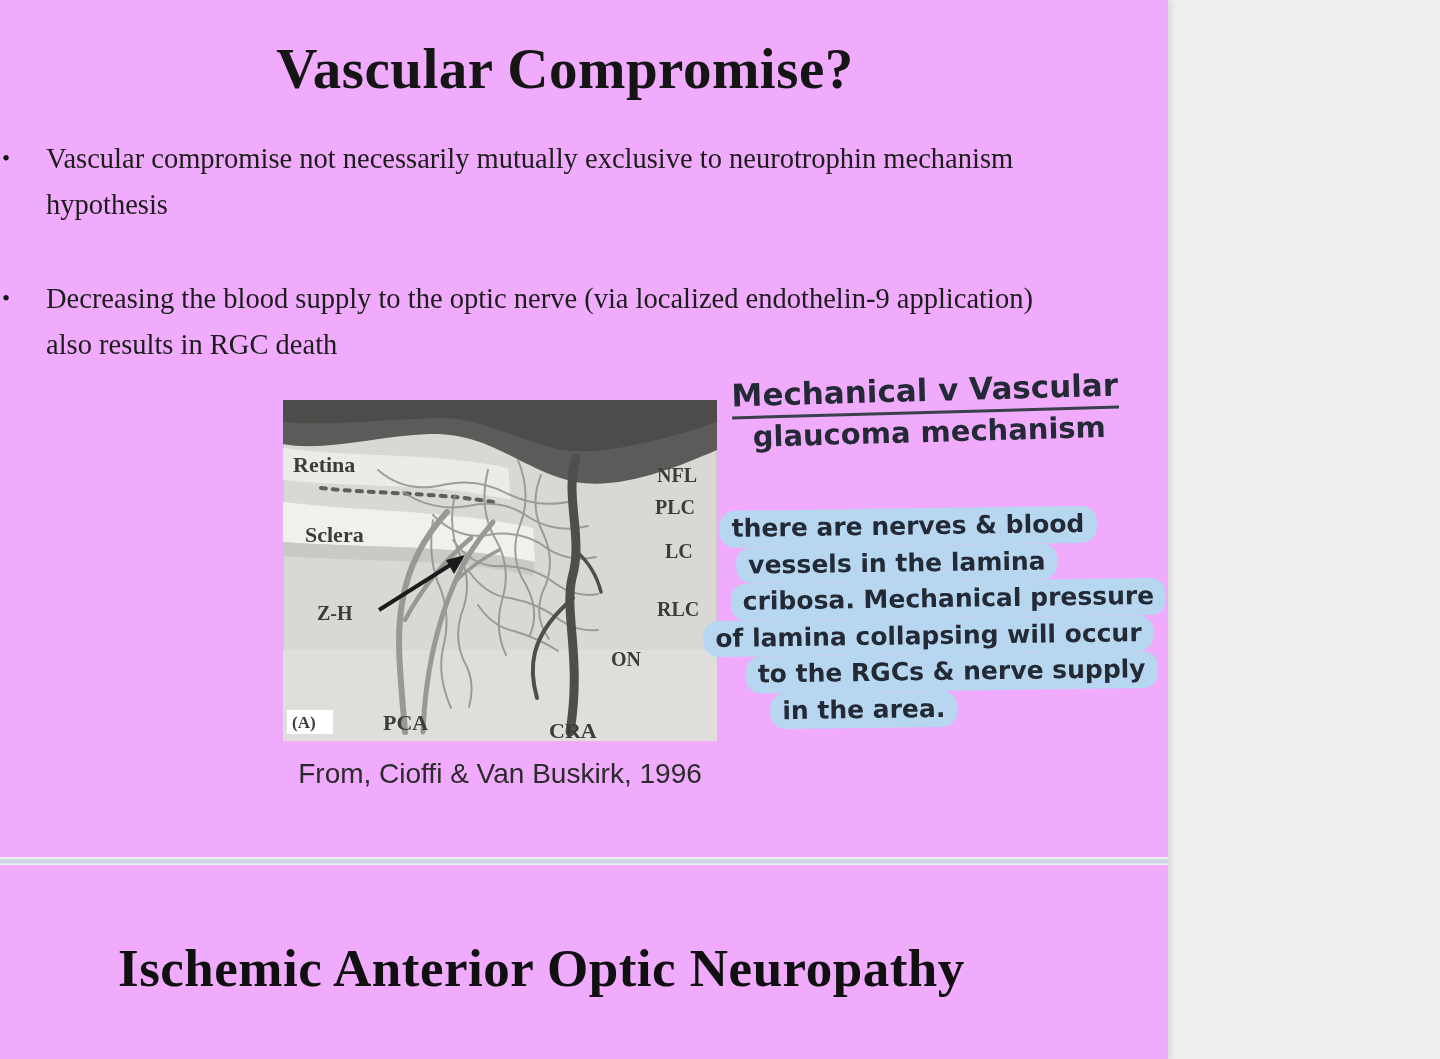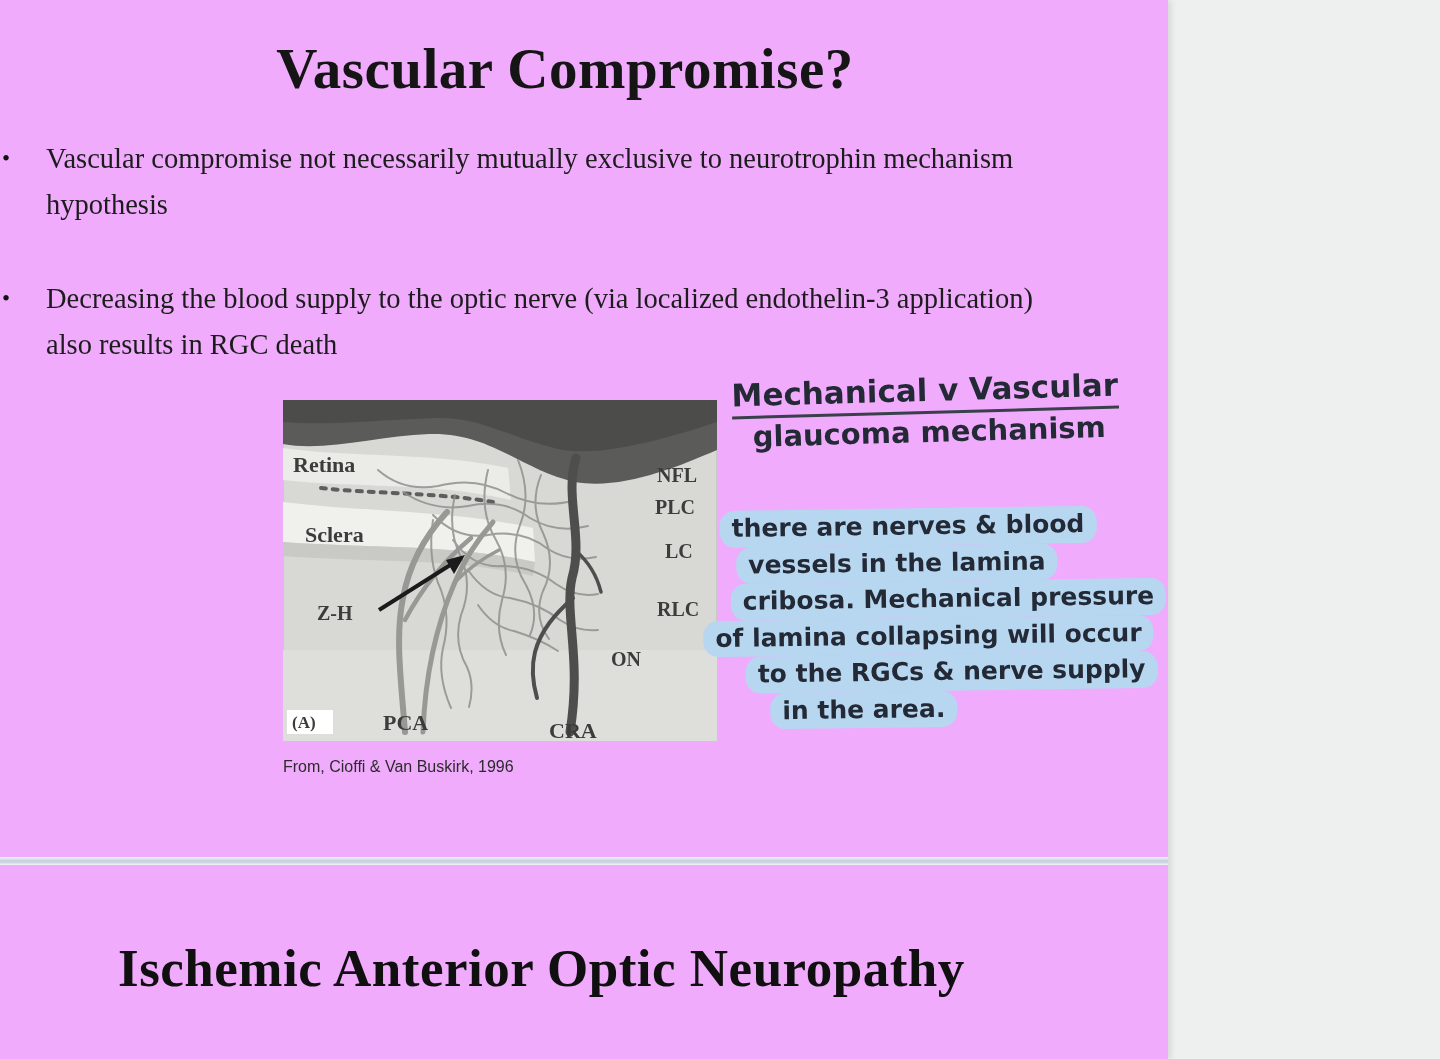--- a/index.html
+++ b/index.html
@@ -40,22 +40,23 @@
   .bullet-1 { top: 136px; }
   .bullet-2 { top: 276px; }
   
   .figure {
     position: absolute; left: 283px; top: 400px;
     width: 434px; height: 341px;
   }
   .figure svg { display: block; }
   .fig-caption {
     position: absolute; left: 283px; top: 758px; width: 434px;
+    text-align: center;
     font-family: "Liberation Sans", sans-serif;
-    font-size: 16px; color: #2b2b2b;
+    font-size: 28px; color: #2b2b2b;
   }
   
   .hand {
     font-family: "DejaVu Sans", sans-serif;
     font-weight: 700;
     color: #232a36;
   }
   .note-heading {
     position: absolute; left: 732px; top: 372px;
     transform: rotate(-1.6deg);
@@ -113,21 +114,21 @@
   <div class="paper">
 
     <h1 class="slide-title">Vascular Compromise?</h1>
 
     <div class="bullet-item bullet-1">
       <span class="marker">•</span>
       <span>Vascular compromise not necessarily mutually exclusive to neurotrophin mechanism hypothesis</span>
     </div>
     <div class="bullet-item bullet-2">
       <span class="marker">•</span>
-      <span>Decreasing the blood supply to the optic nerve (via localized endothelin-3 application) also results in RGC death</span>
+      <span>Decreasing the blood supply to the optic nerve (via localized endothelin-9 application) also results in RGC death</span>
     </div>
 
     <div class="figure">
       <svg width="434" height="341" viewBox="0 0 434 341" xmlns="http://www.w3.org/2000/svg">
 
         <rect x="0" y="0" width="434" height="341" fill="#d8d8d5" stroke="#b9b9b6" stroke-width="1"></rect>
         <rect x="0" y="250" width="434" height="91" fill="#dededb"></rect>
 
         <path d="M0,0 L434,0 L434,50 C392,68 338,90 292,82 C238,70 208,32 146,34 C94,36 42,52 0,44 Z" fill="#5b5b59"></path>
         <path d="M0,0 L434,0 L434,22 C380,40 320,56 280,50 C230,40 200,16 150,18 C100,20 40,26 0,22 Z" fill="#4c4c4a"></path>

